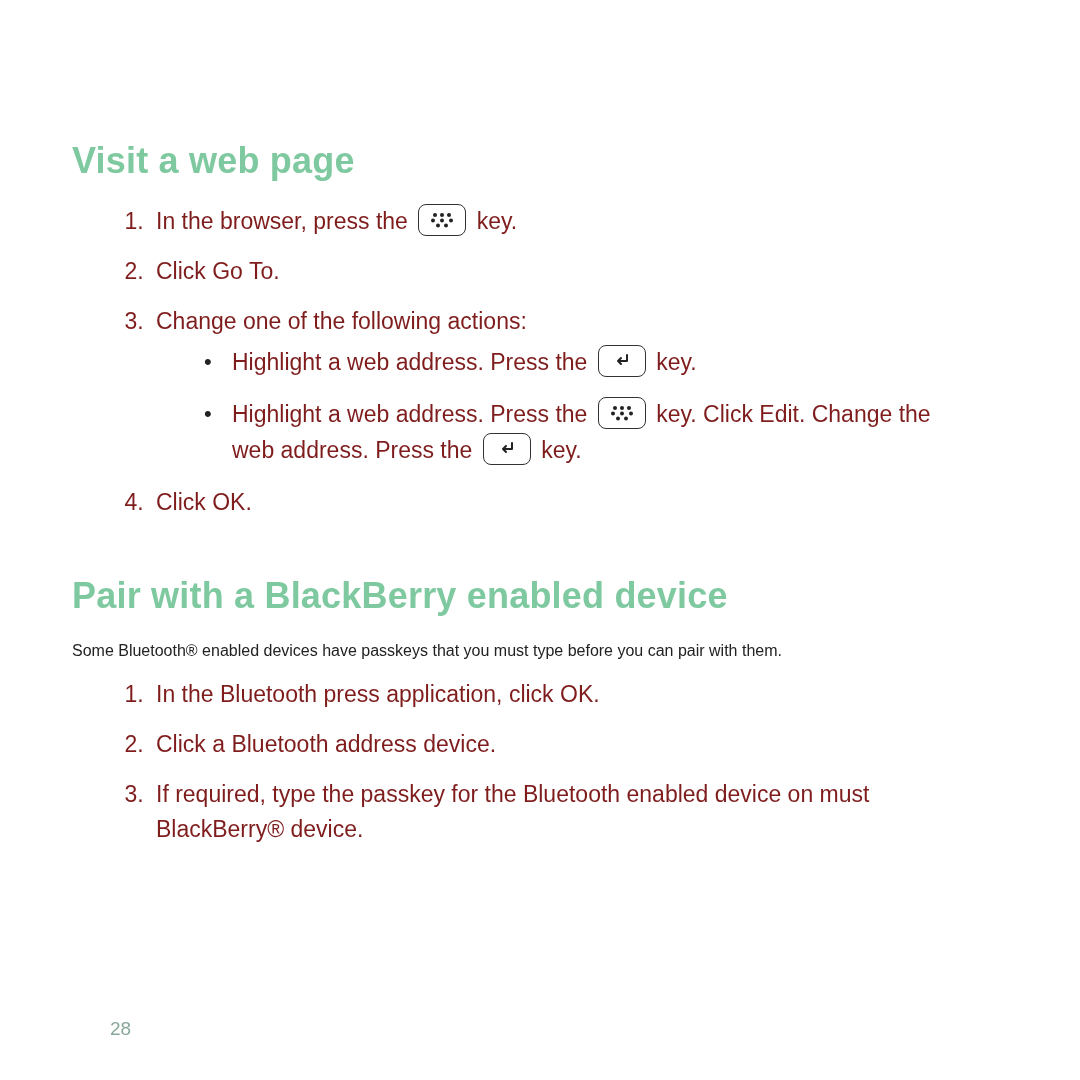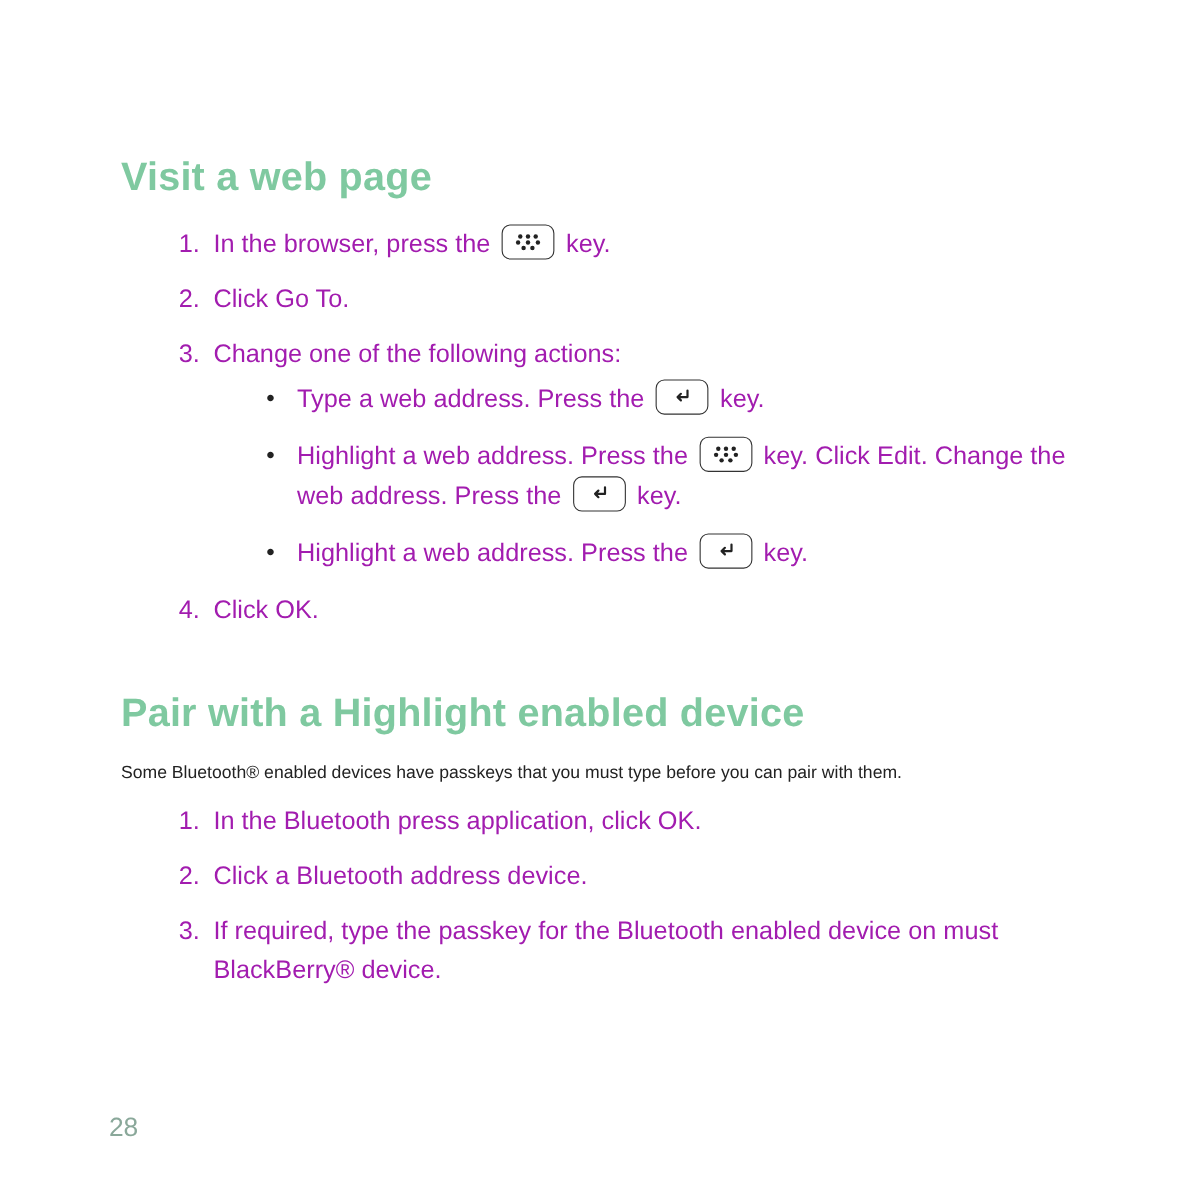--- a/index.html
+++ b/index.html
@@ -9,34 +9,34 @@
     height: 1080px;
     background: #ffffff;
     font-family: "Segoe UI", "Helvetica Neue", Arial, sans-serif;
     color: #222;
   }
   .page {
     position: relative;
     box-sizing: border-box;
     width: 1080px;
     height: 1080px;
-    padding: 140px 110px 40px 110px;
+    padding: 140px 110px 40px 72px;
   }
   h2.section {
     color: #7fc9a0;
     font-size: 36px;
     font-weight: 700;
     margin: 0 0 22px 0;
     letter-spacing: 0.2px;
   }
   h2.section + .content { margin-top: 4px; }
   .content {
     font-size: 23px;
     line-height: 1.55;
-    color: #a21caf;
+    color: #7f1d1d;
   }
   ol.steps {
     list-style: decimal;
     padding-left: 78px;
     margin: 0 0 6px 0;
   }
   ol.steps > li {
     margin: 0 0 14px 0;
     padding-left: 6px;
   }
@@ -74,24 +74,24 @@
     top: -2px;
   }
   .key svg { display:block; }
   .intro {
     font-size: 16px;
     line-height: 1.55;
     margin: 0 0 14px 0;
   }
   .page-number {
     position: absolute;
-    left: 99px;
+    left: 110px;
     bottom: 40px;
     color: #8aa89a;
-    font-size: 24px;
+    font-size: 19px;
   }
   .section-gap { height: 40px; }
 </style>
 </head>
 <body>
 
 <div class="page">
 
   <h2 class="section">Visit a web page</h2>
   <div class="content">
@@ -114,21 +114,21 @@
         </span>
         <span>key.</span>
       </li>
       <li>
         <span>Click </span><span class="bold">Go To</span><span>.</span>
       </li>
       <li>
         <span>Change one of the following actions:</span>
         <ul class="bullets">
           <li>
-            <span>Type a web address. Press the</span>
+            <span>Highlight a web address. Press the</span>
             <span class="key">
               <svg width="22" height="16" viewBox="0 0 22 16">
                   <path d="M16 2 v6 H7 l3 -3 M7 8 l3 3 M7 8 H16" fill="none" stroke="#222" stroke-width="2" stroke-linecap="round" stroke-linejoin="round"></path>
                 </svg>
             </span>
             <span>key.</span>
           </li>
           <li>
             <span>Highlight a web address. Press the</span>
             <span class="key">
@@ -146,40 +146,31 @@
               </svg>
             </span>
             <span>key. Click </span><span class="bold">Edit</span><span>. Change the web address. Press the</span>
             <span class="key">
               <svg width="22" height="16" viewBox="0 0 22 16">
                   <path d="M16 2 v6 H7 l3 -3 M7 8 l3 3 M7 8 H16" fill="none" stroke="#222" stroke-width="2" stroke-linecap="round" stroke-linejoin="round"></path>
                 </svg>
             </span>
             <span>key.</span>
           </li>
-          <li>
-            <span>Highlight a web address. Press the</span>
-            <span class="key">
-              <svg width="22" height="16" viewBox="0 0 22 16">
-                  <path d="M16 2 v6 H7 l3 -3 M7 8 l3 3 M7 8 H16" fill="none" stroke="#222" stroke-width="2" stroke-linecap="round" stroke-linejoin="round"></path>
-                </svg>
-            </span>
-            <span>key.</span>
-          </li>
         </ul>
       </li>
       <li>
         <span>Click </span><span class="bold">OK</span><span>.</span>
       </li>
     </ol>
   </div>
 
   <div class="section-gap"></div>
 
-  <h2 class="section">Pair with a Highlight enabled device</h2>
+  <h2 class="section">Pair with a BlackBerry enabled device</h2>
   <p class="intro">Some Bluetooth® enabled devices have passkeys that you must type before you can pair with them.</p>
   <div class="content">
     <ol class="steps">
       <li>
         <span>In the Bluetooth press application, click </span><span class="bold">OK</span><span>.</span>
       </li>
       <li>
         <span>Click a Bluetooth address device.</span>
       </li>
       <li>

